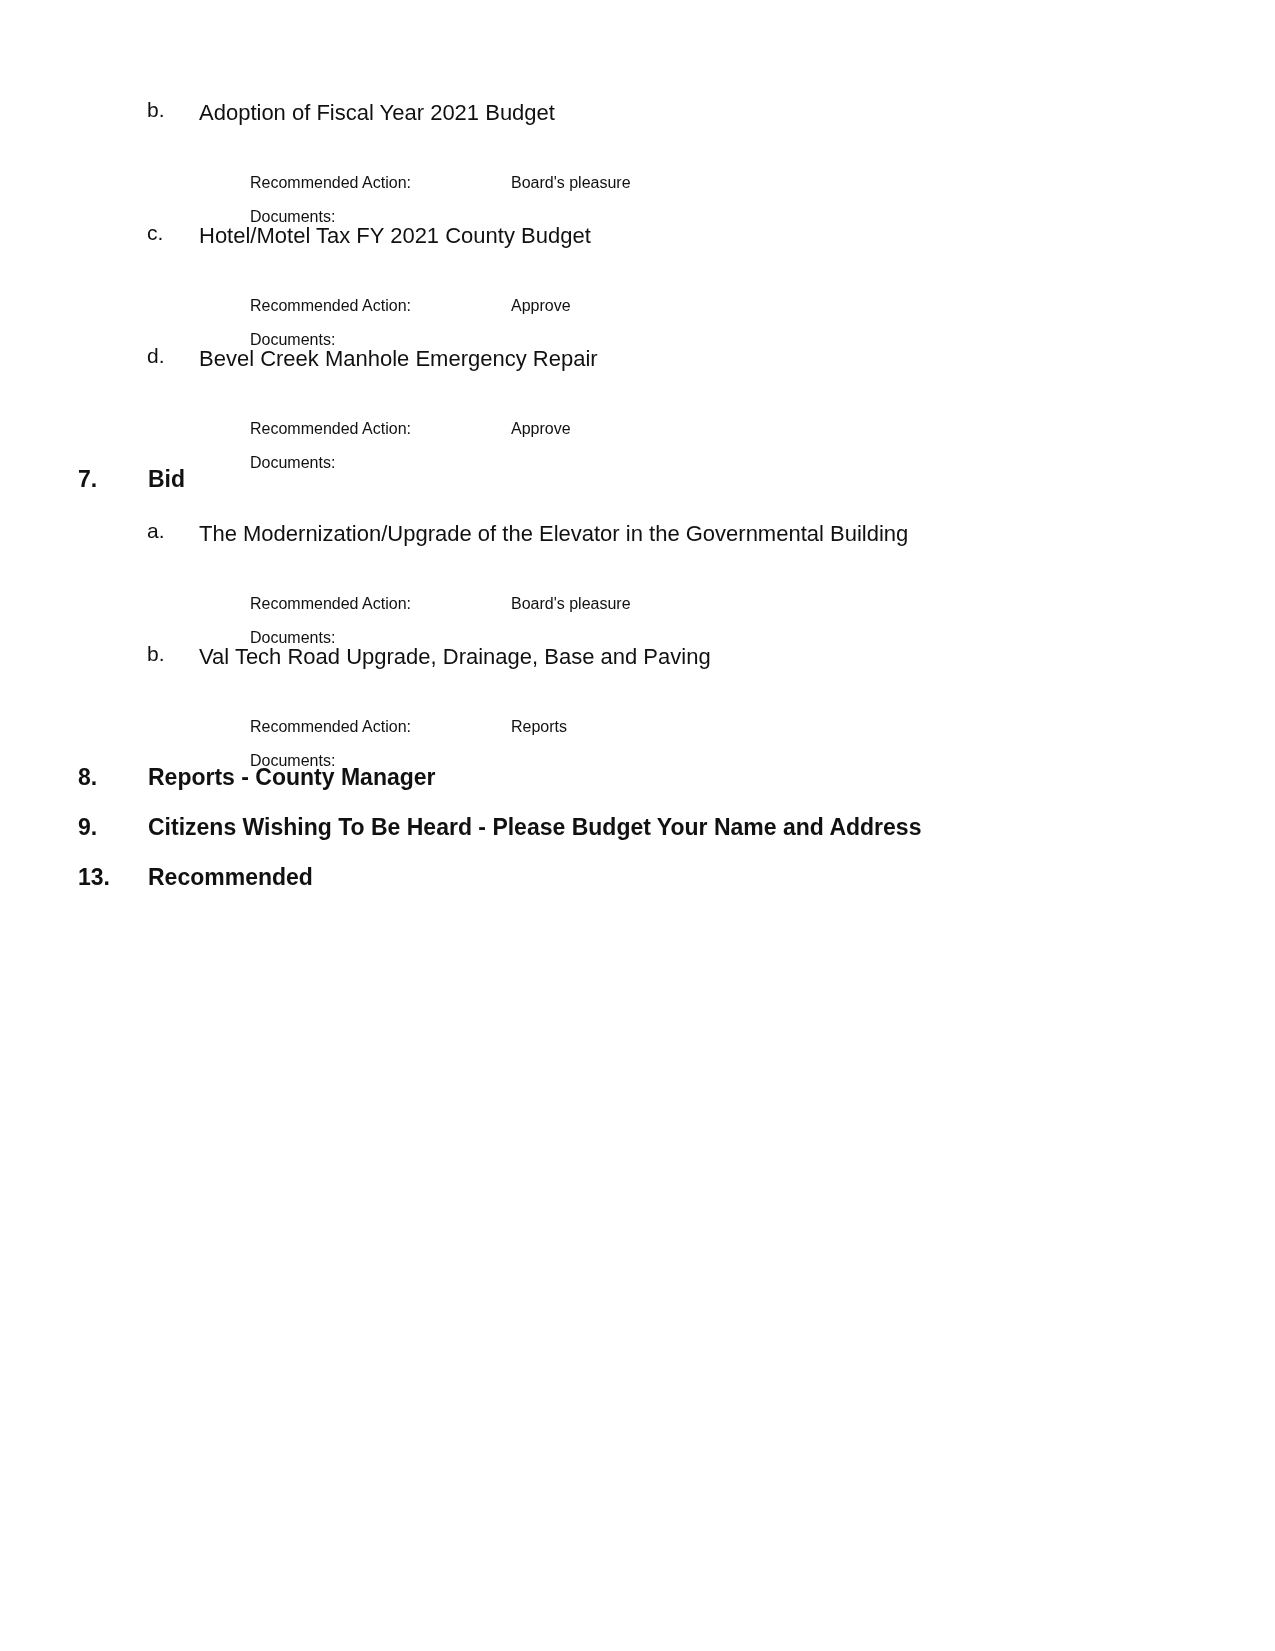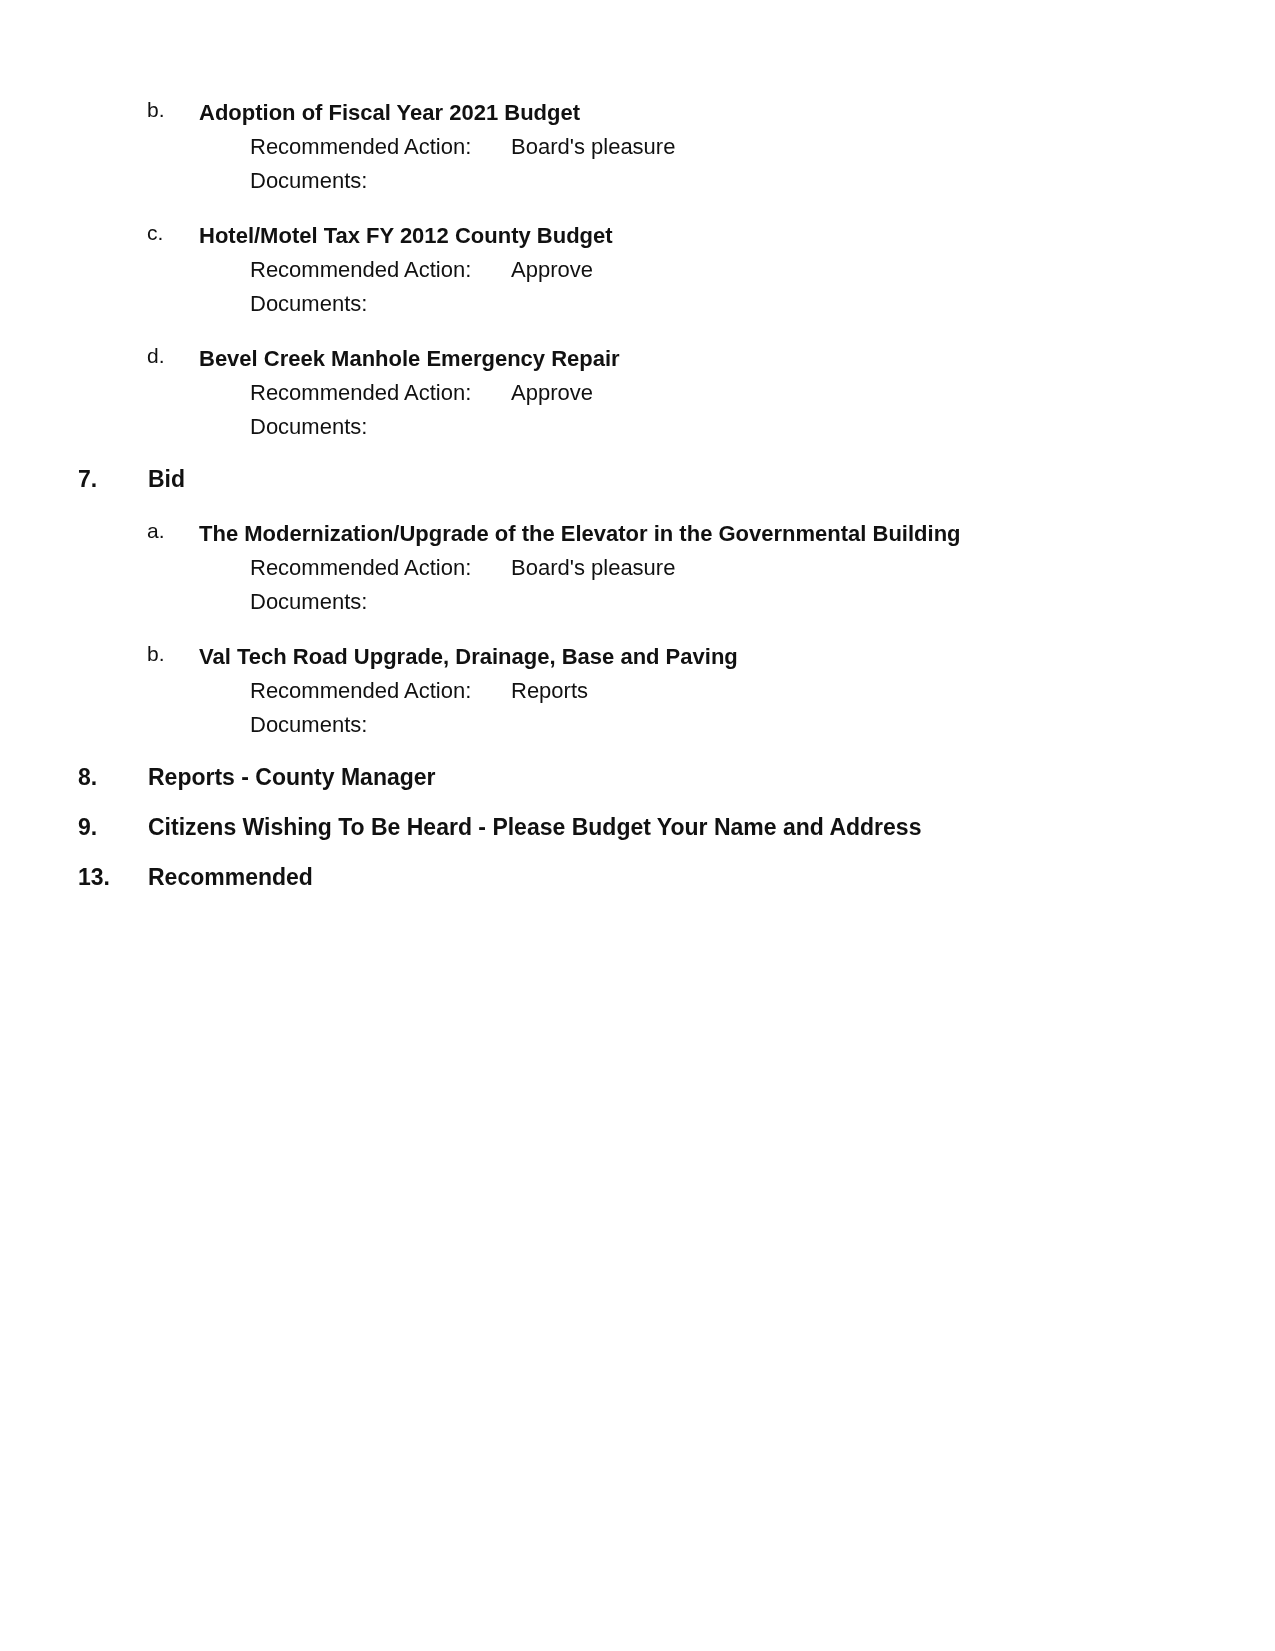--- a/index.html
+++ b/index.html
@@ -1,37 +1,37 @@
 <!DOCTYPE html>
 <html><head>
   <meta charset="utf-8">
   <style>
     html, body { margin: 0; padding: 0; background: #ffffff; }
     body { width: 1275px; height: 1651px; position: relative; overflow: hidden;
            font-family: "Liberation Sans", sans-serif; color: #111111; }
     .abs { position: absolute; white-space: nowrap; }
     .sub-letter { font-size: 21px; }
-    .sub-title { font-size: 22px; font-weight: bold; }
-    .field { font-size: 22px; }
+    .sub-title { font-size: 22px; }
+    .field { font-size: 16px; margin-top: 40px; }
     .sec-num, .sec-title { font-size: 23px; font-weight: bold; }
   </style>
 </head>
 <body>
 
 <div>
   <span class="abs sub-letter" style="left:147px;top:98px">b.</span>
   <span class="abs sub-title" style="left:199px;top:100px">Adoption of Fiscal Year 2021 Budget</span>
   <span class="abs field" style="left:250px;top:134px">Recommended Action:</span>
   <span class="abs field" style="left:511px;top:134px">Board's pleasure</span>
   <span class="abs field" style="left:250px;top:168px">Documents:</span>
 </div>
 
 <div>
   <span class="abs sub-letter" style="left:147px;top:221px">c.</span>
-  <span class="abs sub-title" style="left:199px;top:223px">Hotel/Motel Tax FY 2012 County Budget</span>
+  <span class="abs sub-title" style="left:199px;top:223px">Hotel/Motel Tax FY 2021 County Budget</span>
   <span class="abs field" style="left:250px;top:257px">Recommended Action:</span>
   <span class="abs field" style="left:511px;top:257px">Approve</span>
   <span class="abs field" style="left:250px;top:291px">Documents:</span>
 </div>
 
 <div>
   <span class="abs sub-letter" style="left:147px;top:344px">d.</span>
   <span class="abs sub-title" style="left:199px;top:346px">Bevel Creek Manhole Emergency Repair</span>
   <span class="abs field" style="left:250px;top:380px">Recommended Action:</span>
   <span class="abs field" style="left:511px;top:380px">Approve</span>

